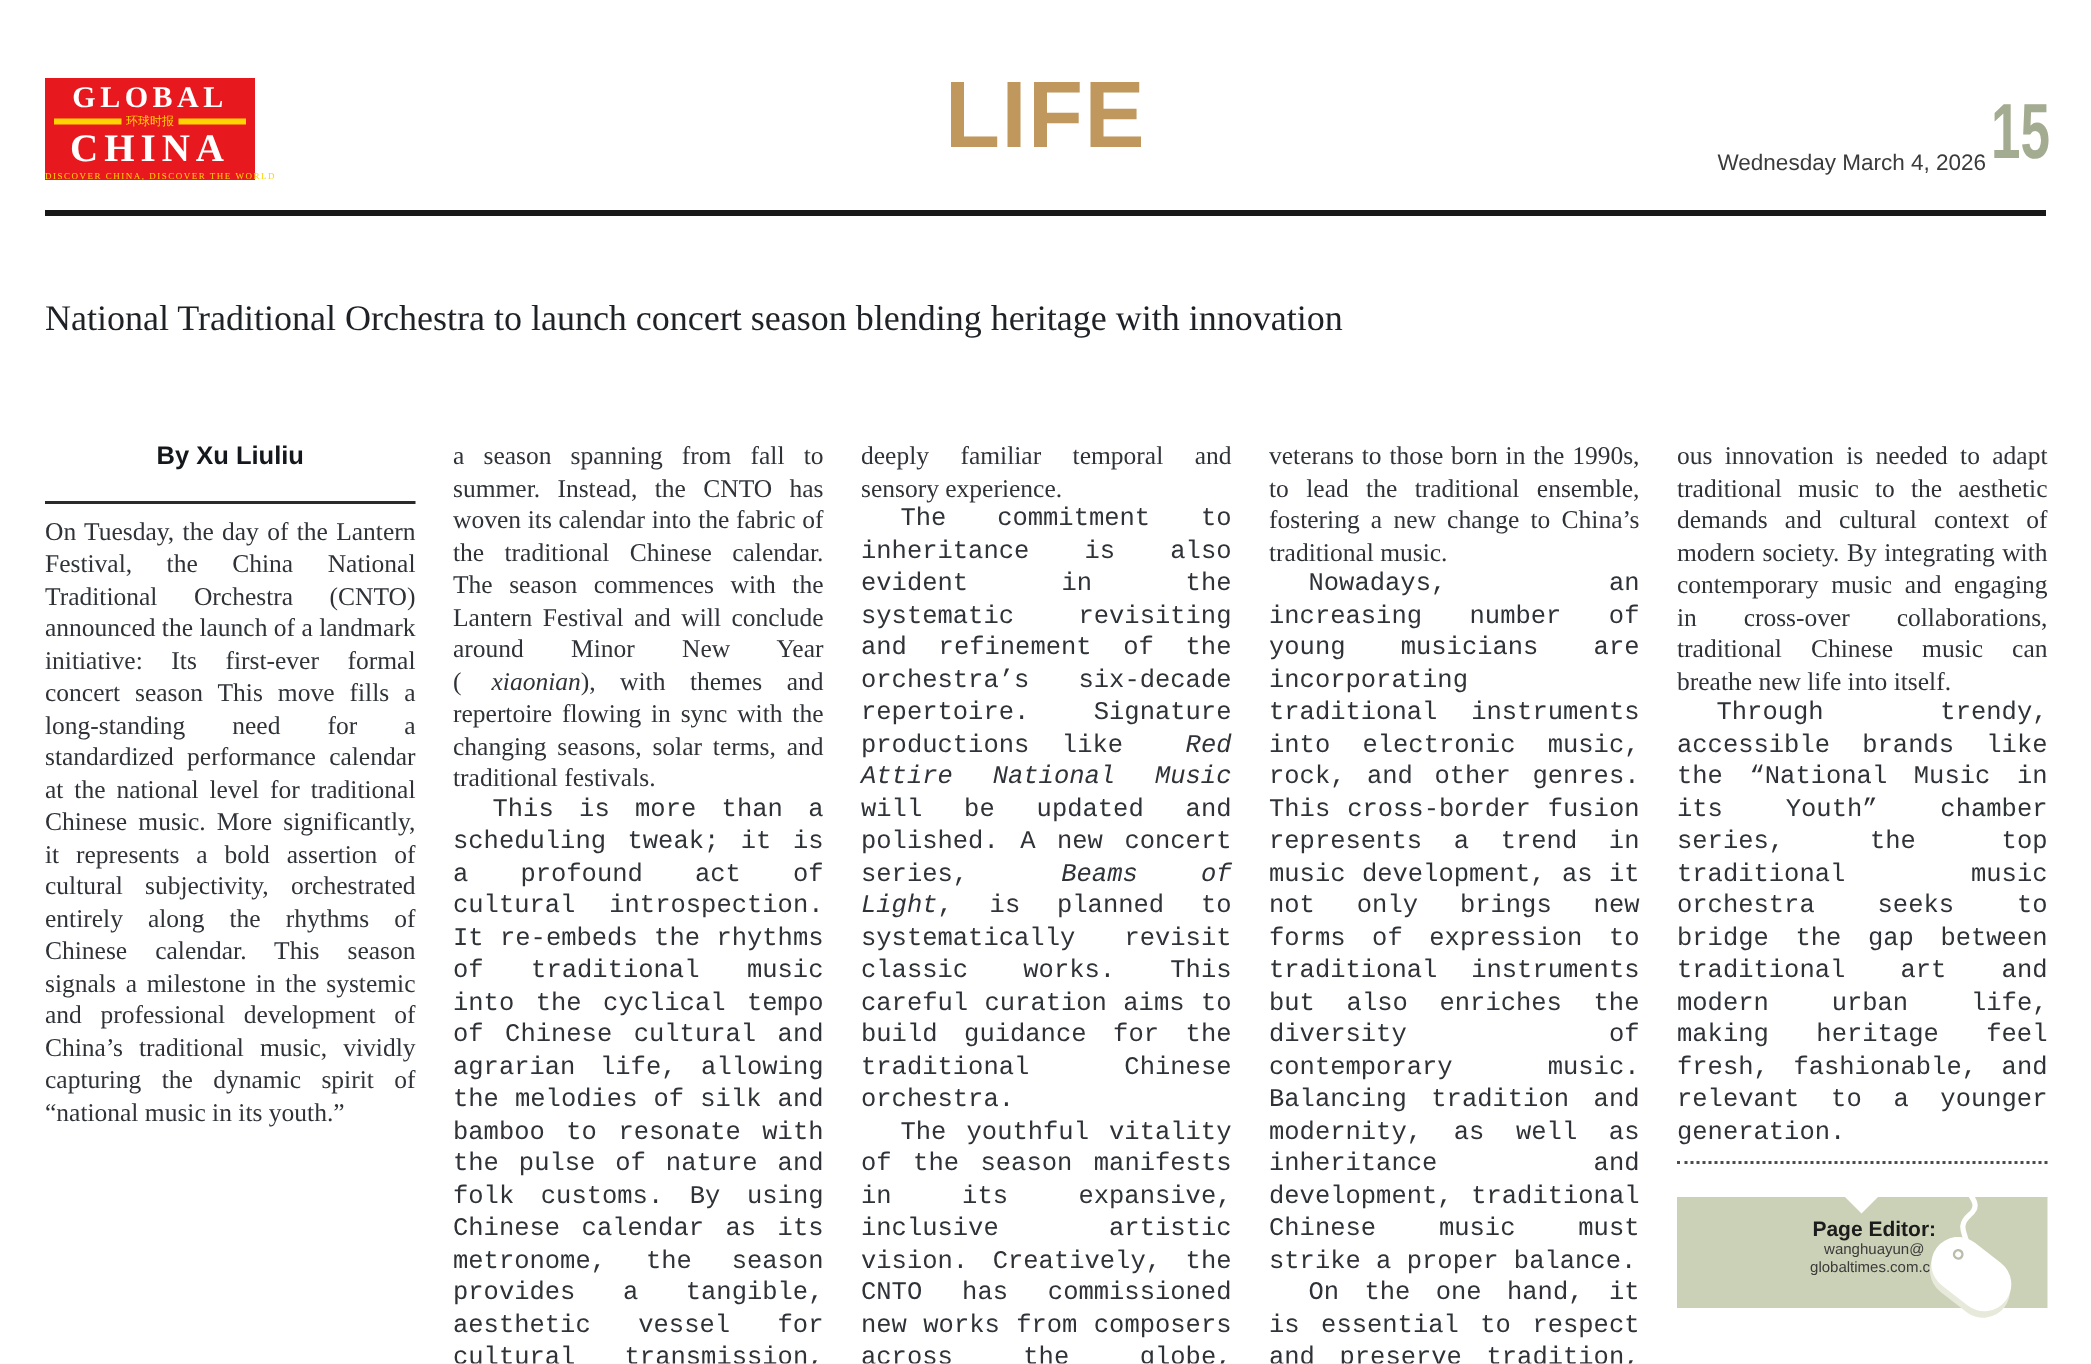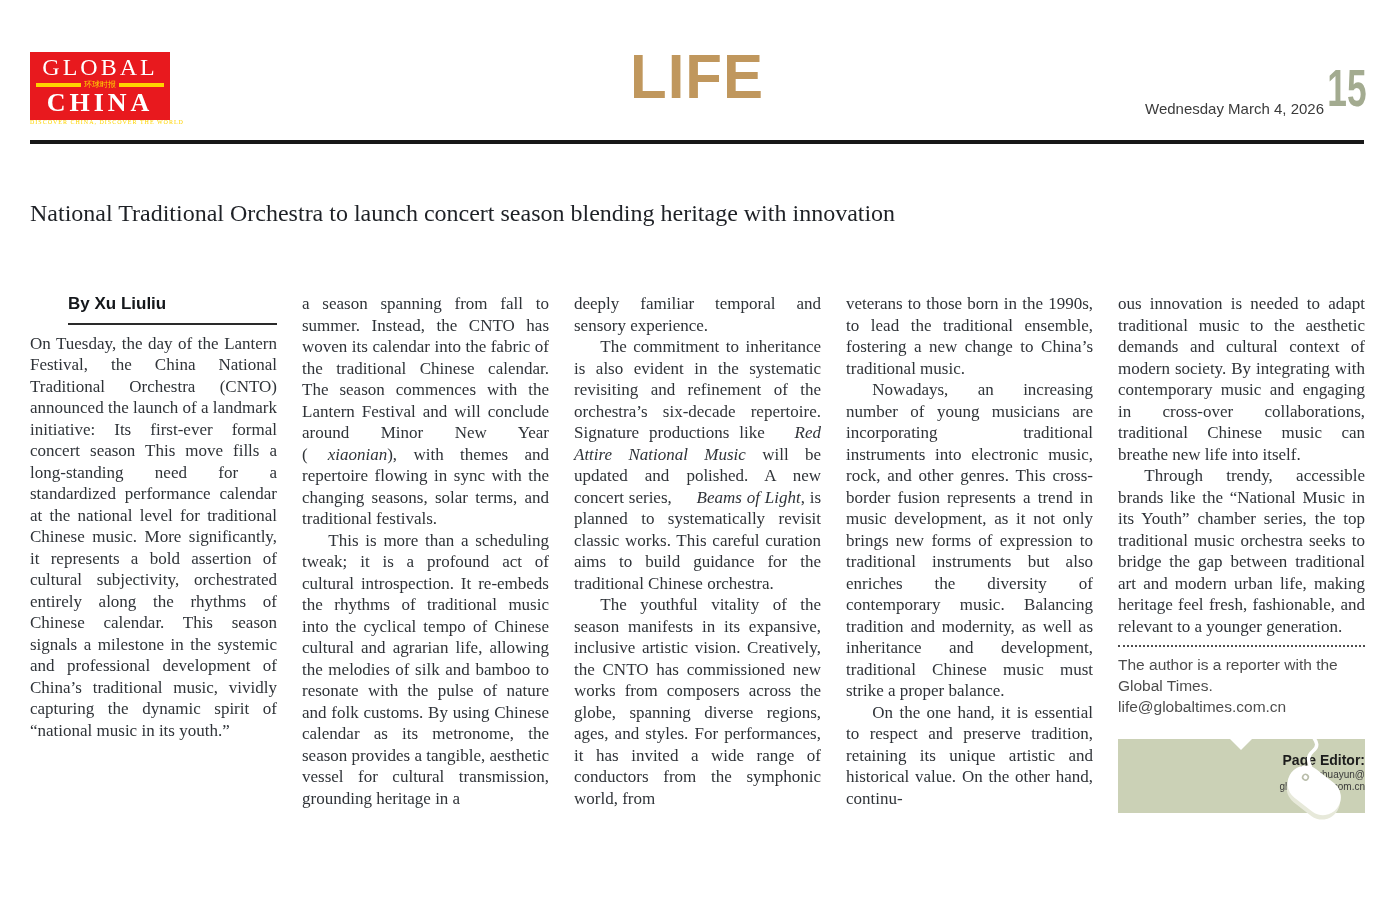--- a/index.html
+++ b/index.html
@@ -19,21 +19,21 @@
   .logo {
     position: absolute; left: 30px; top: 52px;
     width: 140px; height: 68px;
     background: #e8191e;
     color: #fff;
     text-align: center;
     padding-top: 3px;
     font-family: "Liberation Serif", serif;
     line-height: 1;
   }
-  .logo-line1 { font-size: 24px; font-weight: normal; letter-spacing: 3px; }
+  .logo-line1 { font-size: 20px; font-weight: bold; letter-spacing: 3px; }
   .logo-line2 { font-size: 26px; font-weight: bold; letter-spacing: 4px; margin-top: 1px; }
   .logo-mid { display: flex; align-items: center; gap: 3px; padding: 0 6px; margin-top: 1px; height: 9px; }
   .logo-mid .bar { flex: 1; height: 4px; background: #ffd400; }
   .logo-mid .cn { font-size: 8px; color: #ffd400; line-height: 1; white-space: nowrap; }
   .logo-tagline { font-size: 6px; color: #ffd400; letter-spacing: 1px; margin-top: 3px; white-space: nowrap; }
 
   .section-title {
     position: absolute; left: 0; right: 0; top: 42px;
     text-align: center;
     font-family: "Liberation Sans", sans-serif;
@@ -72,47 +72,46 @@
   
   .article {
     position: absolute; left: 30px; right: 29px; top: 293px;
     display: flex; justify-content: space-between;
   }
   .col { width: 247px; font-size: 17px; line-height: 21.5px; text-align: justify; }
   .byline {
     font-family: "Liberation Sans", sans-serif;
     font-weight: bold; font-size: 17px;
     color: #14171b;
-    text-align: left;
-    padding-bottom: 8px;
+    text-align: center;
+    padding-bottom: 19px;
     border-bottom: 2px solid #2a2a2a;
     margin-bottom: 8px;
-    margin-left: 38px;
   }
   .col-text p { margin: 0; }
-  .col-text p.indent { text-indent: 1.55em; }
+  .col-text p.indent { text-indent: 1.55em; font-family: Liberation Mono, monospace; }
   .col-text i { font-style: italic; margin-left: 20px; }
 
   
   .footnote-divider { border-top: 2px dotted #4c4c4c; margin-top: 8px; }
   .footnote {
     font-family: "Liberation Sans", sans-serif;
     font-size: 15.5px; line-height: 21px;
     color: #4d4d4d;
     text-align: left;
     margin-top: 7px;
   }
   .page-editor-box {
     position: relative;
     margin-top: 22px;
     width: 247px; height: 74px;
     background: #cbd1b6;
     padding: 13px 0 0 16px;
     font-family: "Liberation Sans", sans-serif;
-    text-align: right;
+    text-align: center;
   }
   .notch {
     position: absolute; top: 0; left: 112px;
     width: 0; height: 0;
     border-left: 11px solid transparent;
     border-right: 11px solid transparent;
     border-top: 11px solid #ffffff;
   }
   .pe-label { font-weight: bold; font-size: 14px; color: #1c1c1c; line-height: 1.2; }
   .pe-email { font-size: 10px; color: #3a3a3a; line-height: 1.22; }
@@ -175,21 +174,20 @@
           <p class="indent"><span>On the one hand, it is essential to respect and preserve tradition, retaining its unique artistic and historical value. On the other hand, continu-</span></p>
         </div>
     </div>
 
     <div class="col">
       <div class="col-text">
           <p class=""><span>ous innovation is needed to adapt traditional music to the aesthetic demands and cultural context of modern society. By integrating with contemporary music and engaging in cross-over collaborations, traditional Chinese music can breathe new life into itself.</span></p>
           <p class="indent"><span>Through trendy, accessible brands like the “National Music in its Youth” chamber series, the top traditional music orchestra seeks to bridge the gap between traditional art and modern urban life, making heritage feel fresh, fashionable, and relevant to a younger generation.</span></p>
         </div>
       <div class="footnote-divider"></div>
-      <div class="footnote">The author is a reporter with the Global Times. life@globaltimes.com.cn</div>
 
       <div class="page-editor-box">
         <div class="notch"></div>
         <div class="pe-label">Page Editor:</div>
         <div class="pe-email">wanghuayun@</div>
         <div class="pe-email">globaltimes.com.cn</div>
         <span class="mouse">
           <svg width="104" height="102" viewBox="0 0 104 102">
             <path d="M60 0 C 48 10, 70 16, 58 26 C 50 33, 55 38, 56 44" stroke="#ffffff" stroke-width="3.5" fill="none"></path>
             <g transform="rotate(38 60 66)">

